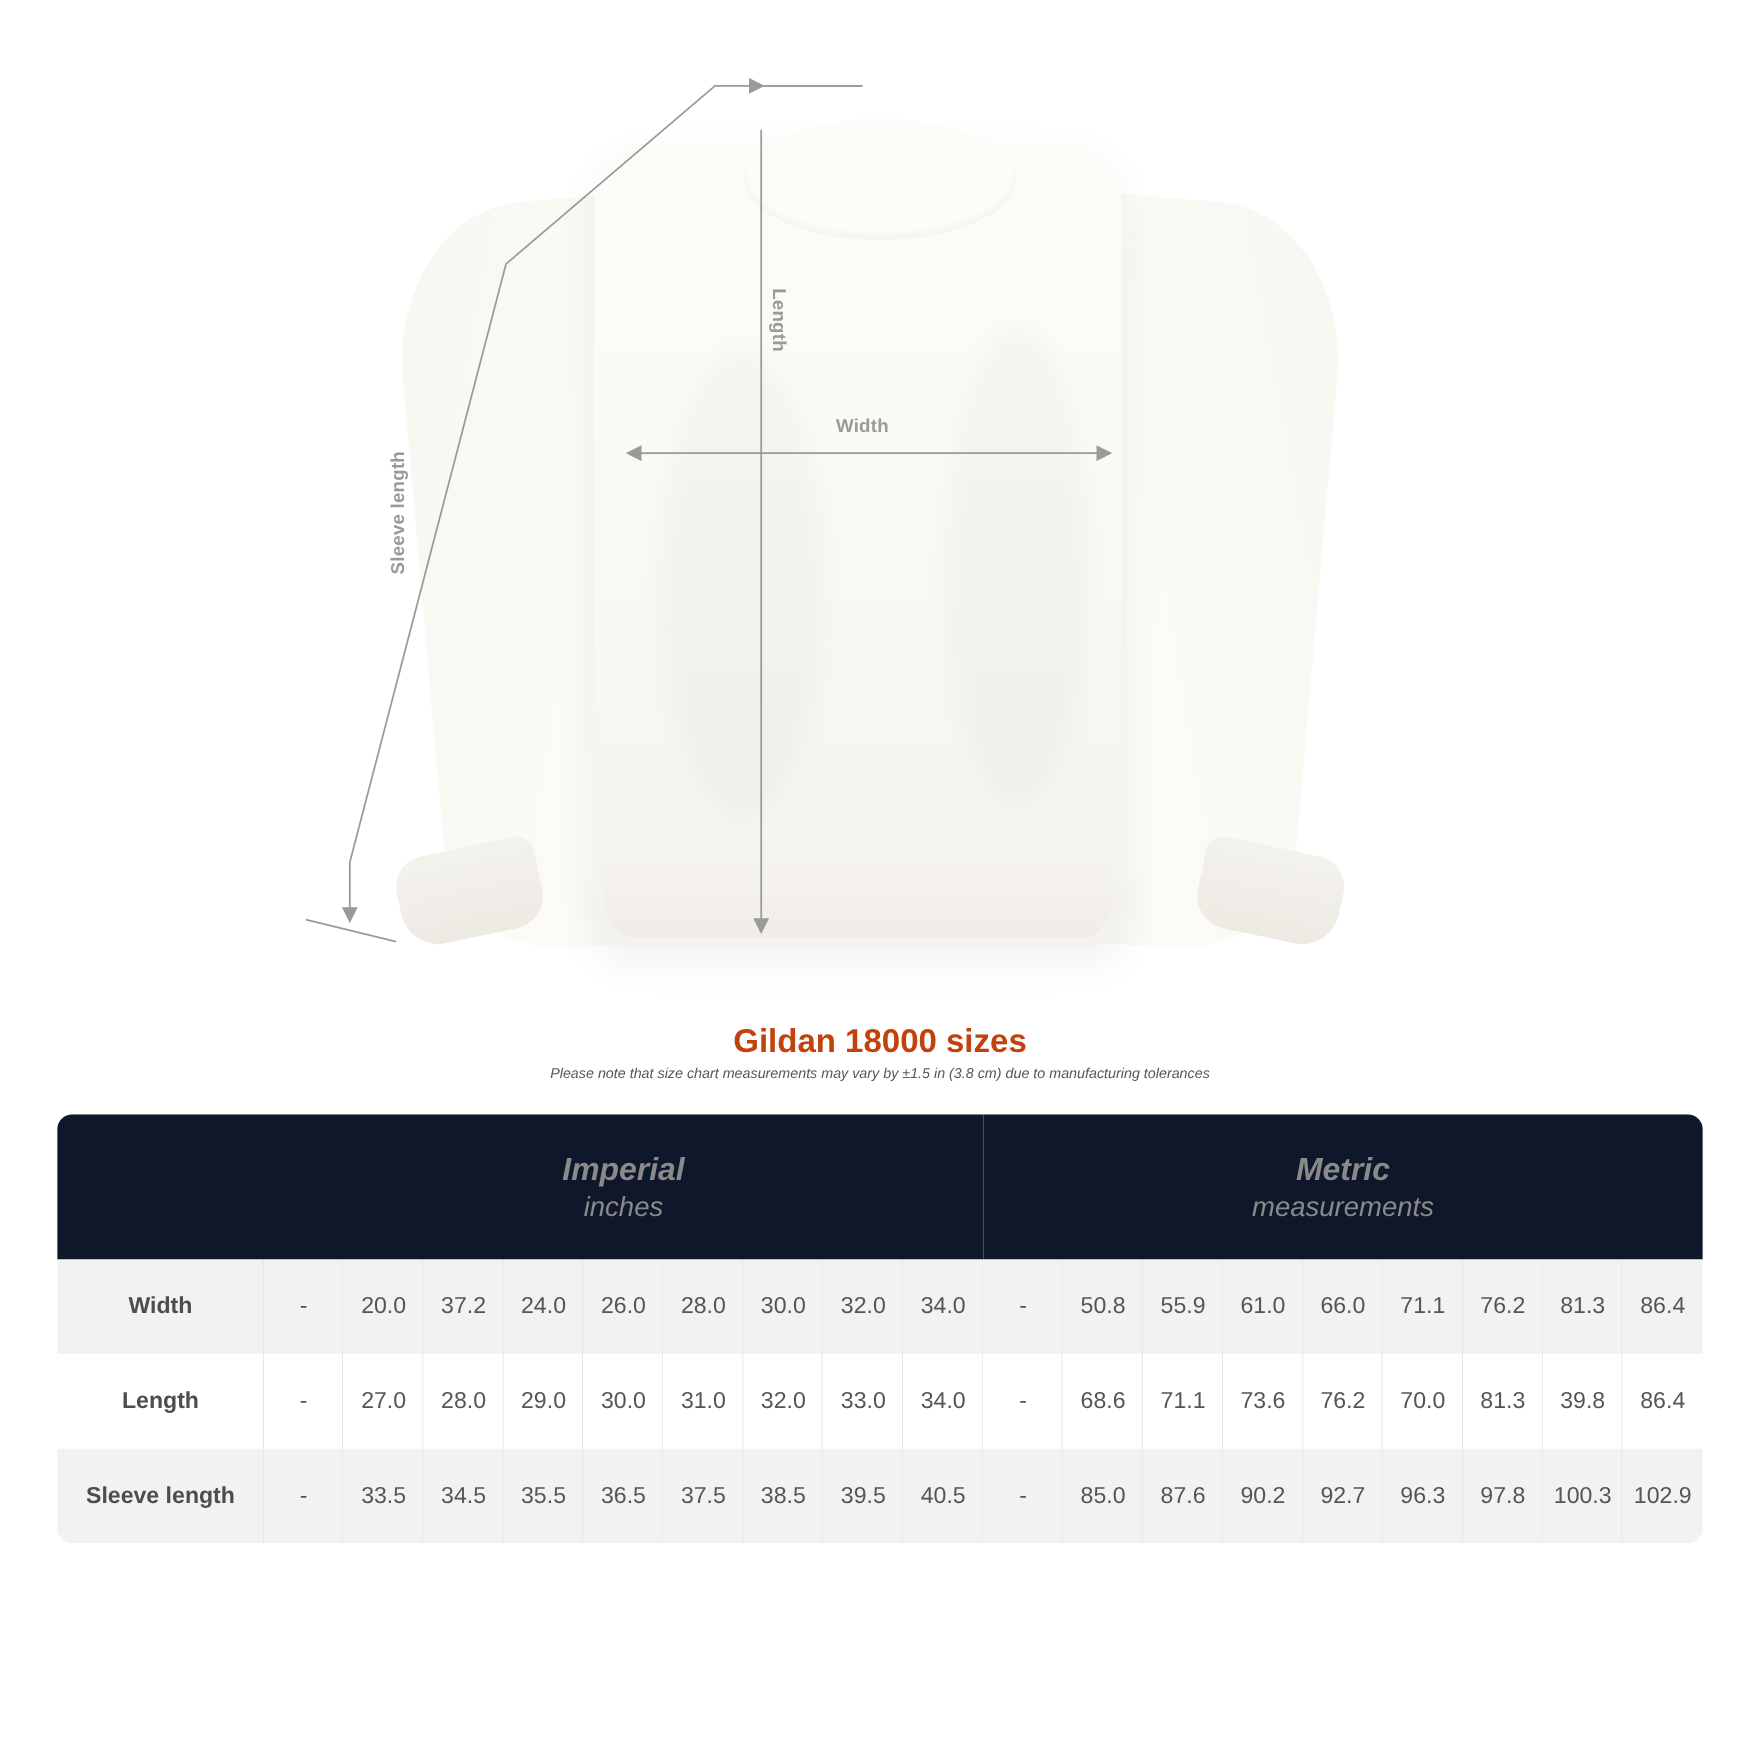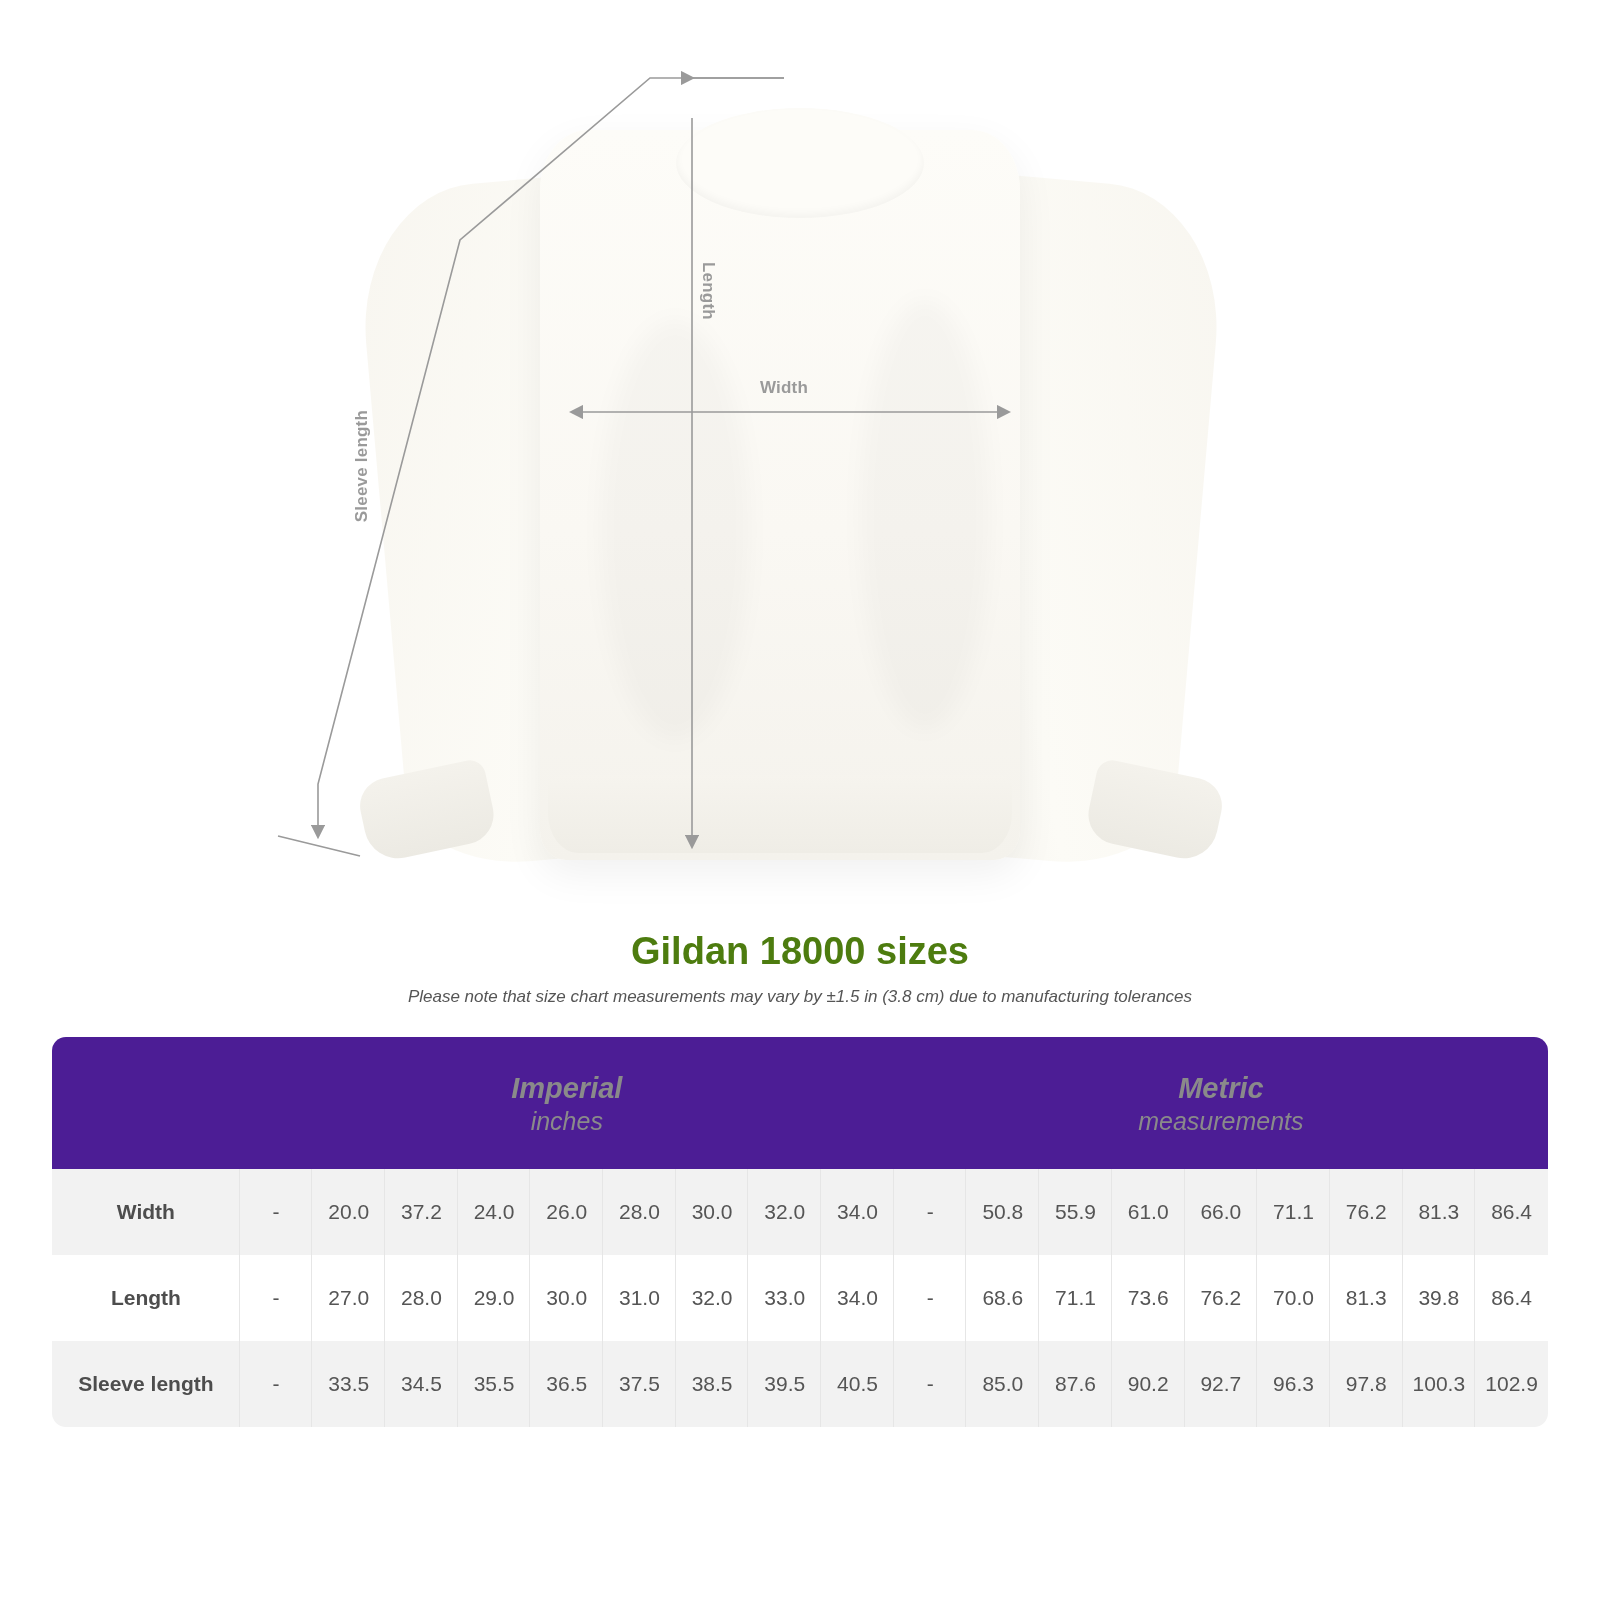--- a/index.html
+++ b/index.html
@@ -143,27 +143,27 @@
     writing-mode: vertical-rl;
     transform: rotate(180deg) translateX(0);
   }
 
   
   .headings {
     text-align: center;
     margin-top: 10px;
   }
   .chart-title {
-    font-size: 38px;
+    font-size: 30px;
     font-weight: bold;
-    color: #4d7c0f;
-    margin: 0 0 14px 0;
+    color: #c2410c;
+    margin: 0 0 4px 0;
   }
   .chart-note {
-    font-size: 17px;
+    font-size: 13px;
     font-style: italic;
     color: #555555;
     margin: 0;
   }
 
   
   .table-wrap {
     margin: 30px 52px 0 52px;
     border-radius: 14px;
     overflow: hidden;
@@ -173,21 +173,21 @@
     border-collapse: collapse;
     table-layout: fixed;
   }
   table.size-table td, table.size-table th {
     text-align: center;
     font-size: 21px;
     color: #555555;
     border: none;
   }
   .unit-head {
-    background: #4c1d95;
+    background: #0f172a;
     height: 130px;
   }
   .unit-head .unit-name {
     font-size: 29px;
     font-style: italic;
     font-weight: bold;
     color: #8a8a8a;
     display: block;
     line-height: 1.25;
   }

